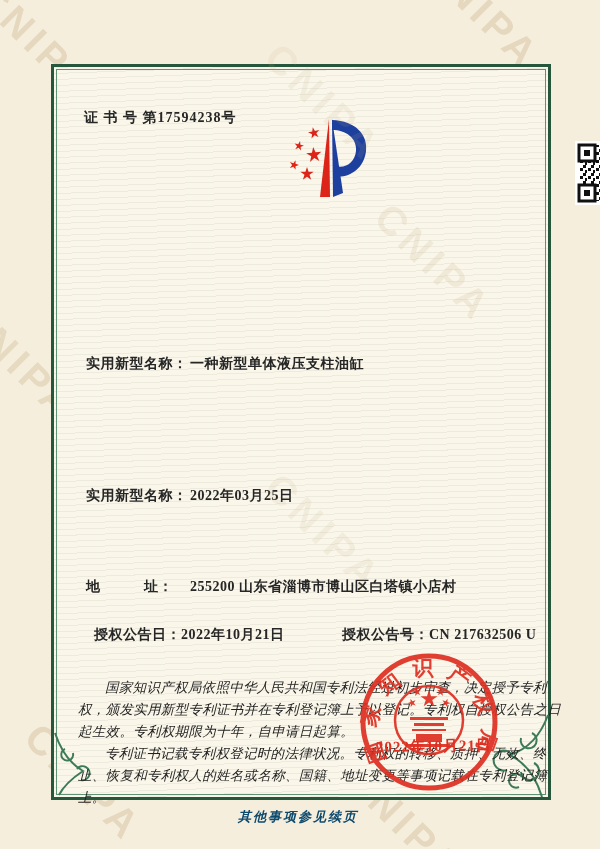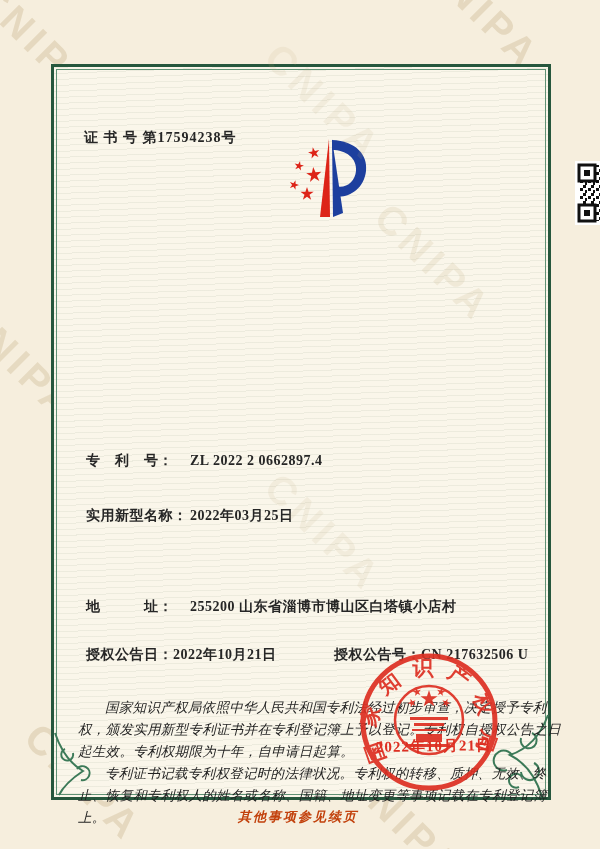--- a/index.html
+++ b/index.html
@@ -17,44 +17,44 @@
   .frame{
     position:absolute;left:51px;top:64px;width:494px;height:730px;
     border:3px solid #26573d;background:#faf6ea;z-index:2;
   }
   .frame::before{
     content:"";position:absolute;inset:0;
     background:repeating-linear-gradient(178deg,rgba(140,155,130,.12) 0 1px,transparent 1px 6px);
     pointer-events:none;
   }
   .inner-line{position:absolute;inset:2px;border:1px solid #5f9174;pointer-events:none;}
-  .cert-no{position:absolute;left:30px;top:42px;font-size:14px;font-weight:bold;letter-spacing:1px;margin-top:20px;}
+  .cert-no{position:absolute;left:30px;top:42px;font-size:14px;font-weight:bold;letter-spacing:1px;}
   .logo{position:absolute;left:230px;top:32px;}
   .qr{position:absolute;left:429px;top:36px;}
   .title{
     position:absolute;left:0;top:117px;width:100%;text-align:center;
     font-size:30px;font-weight:bold;letter-spacing:9px;color:#171717;
   }
   .frow{position:absolute;left:32px;right:26px;font-size:14px;font-weight:bold;letter-spacing:.5px;white-space:nowrap;}
   .frow .lbl{display:inline-block;min-width:104px;}
-  .grant .half1{display:inline-block;width:244px;}
+  .grant .half1{display:inline-block;width:244px;margin-left:8px;}
   .paras{position:absolute;left:24px;right:22px;top:432px;font-size:13.5px;line-height:22px;
     font-style:italic;letter-spacing:.3px;color:#1f1f1f;}
   .paras p{margin:0;text-indent:2em;}
   .seal{position:absolute;left:300px;top:580px;}
   .seal-date{
     position:absolute;left:300px;top:670px;width:160px;text-align:center;
     font-size:15px;font-weight:bold;color:#dd2f22;letter-spacing:1px;transform:rotate(-1deg);z-index:4;
   }
   .corner{position:absolute;pointer-events:none;}
   .corner.br{right:-4px;bottom:-2px;}
   .corner.bl{left:-3px;bottom:0;}
   .footer-note{
     position:absolute;left:51px;top:808px;width:494px;text-align:center;
-    font-size:13px;font-style:italic;font-weight:bold;letter-spacing:2px;color:#c2410c;z-index:2;
+    font-size:13px;font-style:italic;font-weight:bold;letter-spacing:2px;color:#0c4a6e;z-index:2;
   }
   .z{position:relative;z-index:3;}
 </style>
 </head>
 <body>
 
 <div class="wm" style="left:-38px;top:18px;opacity:.30">CNIPA</div>
 <div class="wm" style="left:408px;top:-12px;opacity:.30">CNIPA</div>
 <div class="wm" style="left:-55px;top:340px;opacity:.28">CNIPA</div>
 <div class="wm" style="left:10px;top:760px;opacity:.30">CNIPA</div>
@@ -103,22 +103,22 @@
         <rect x="44" y="4" width="16" height="16" fill="none" stroke="#111" stroke-width="3"></rect>
         <rect x="49" y="9" width="6" height="6" fill="#111"></rect>
       <rect x="4" y="44" width="16" height="16" fill="#fff"></rect>
         <rect x="4" y="44" width="16" height="16" fill="none" stroke="#111" stroke-width="3"></rect>
         <rect x="9" y="49" width="6" height="6" fill="#111"></rect>
     </g>
   </svg>
 
 
   
-  <div class="frow z" style="top:259px">
-    <span class="lbl">专　利　号：</span><span>ZL 2022 2 0662897.4</span>
+  <div class="frow z" style="top:182px">
+    <span class="lbl">实用新型名称：</span><span>一种新型单体液压支柱油缸</span>
   </div>
   <div class="frow z" style="top:296px">
     <span class="lbl">实用新型名称：</span><span>2022年03月25日</span>
   </div>
   <div class="frow z" style="top:369px">
     <span class="lbl">地　　　址：</span><span>255200 山东省淄博市博山区白塔镇小店村</span>
   </div>
   <div class="frow grant z" style="top:399px">
     <span class="half1"><span>授权公告日：</span><span>2022年10月21日</span></span>
     <span><span>授权公告号：</span><span>CN 217632506 U</span></span>

